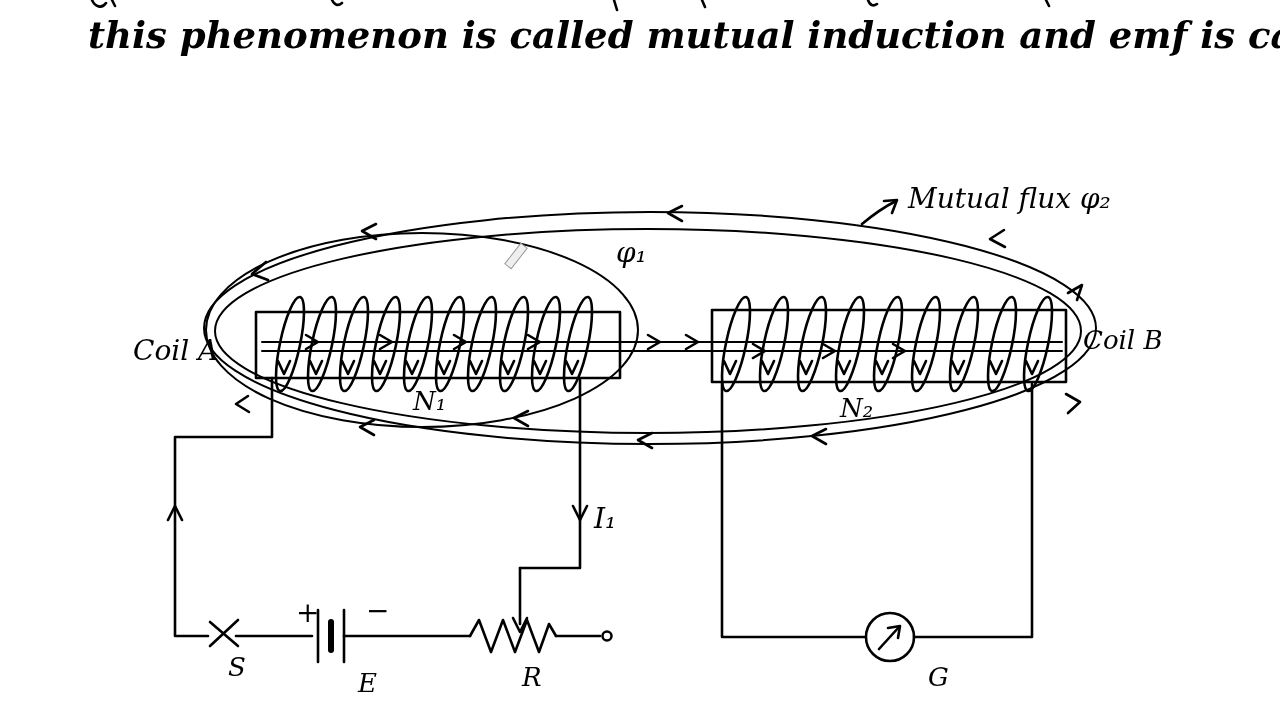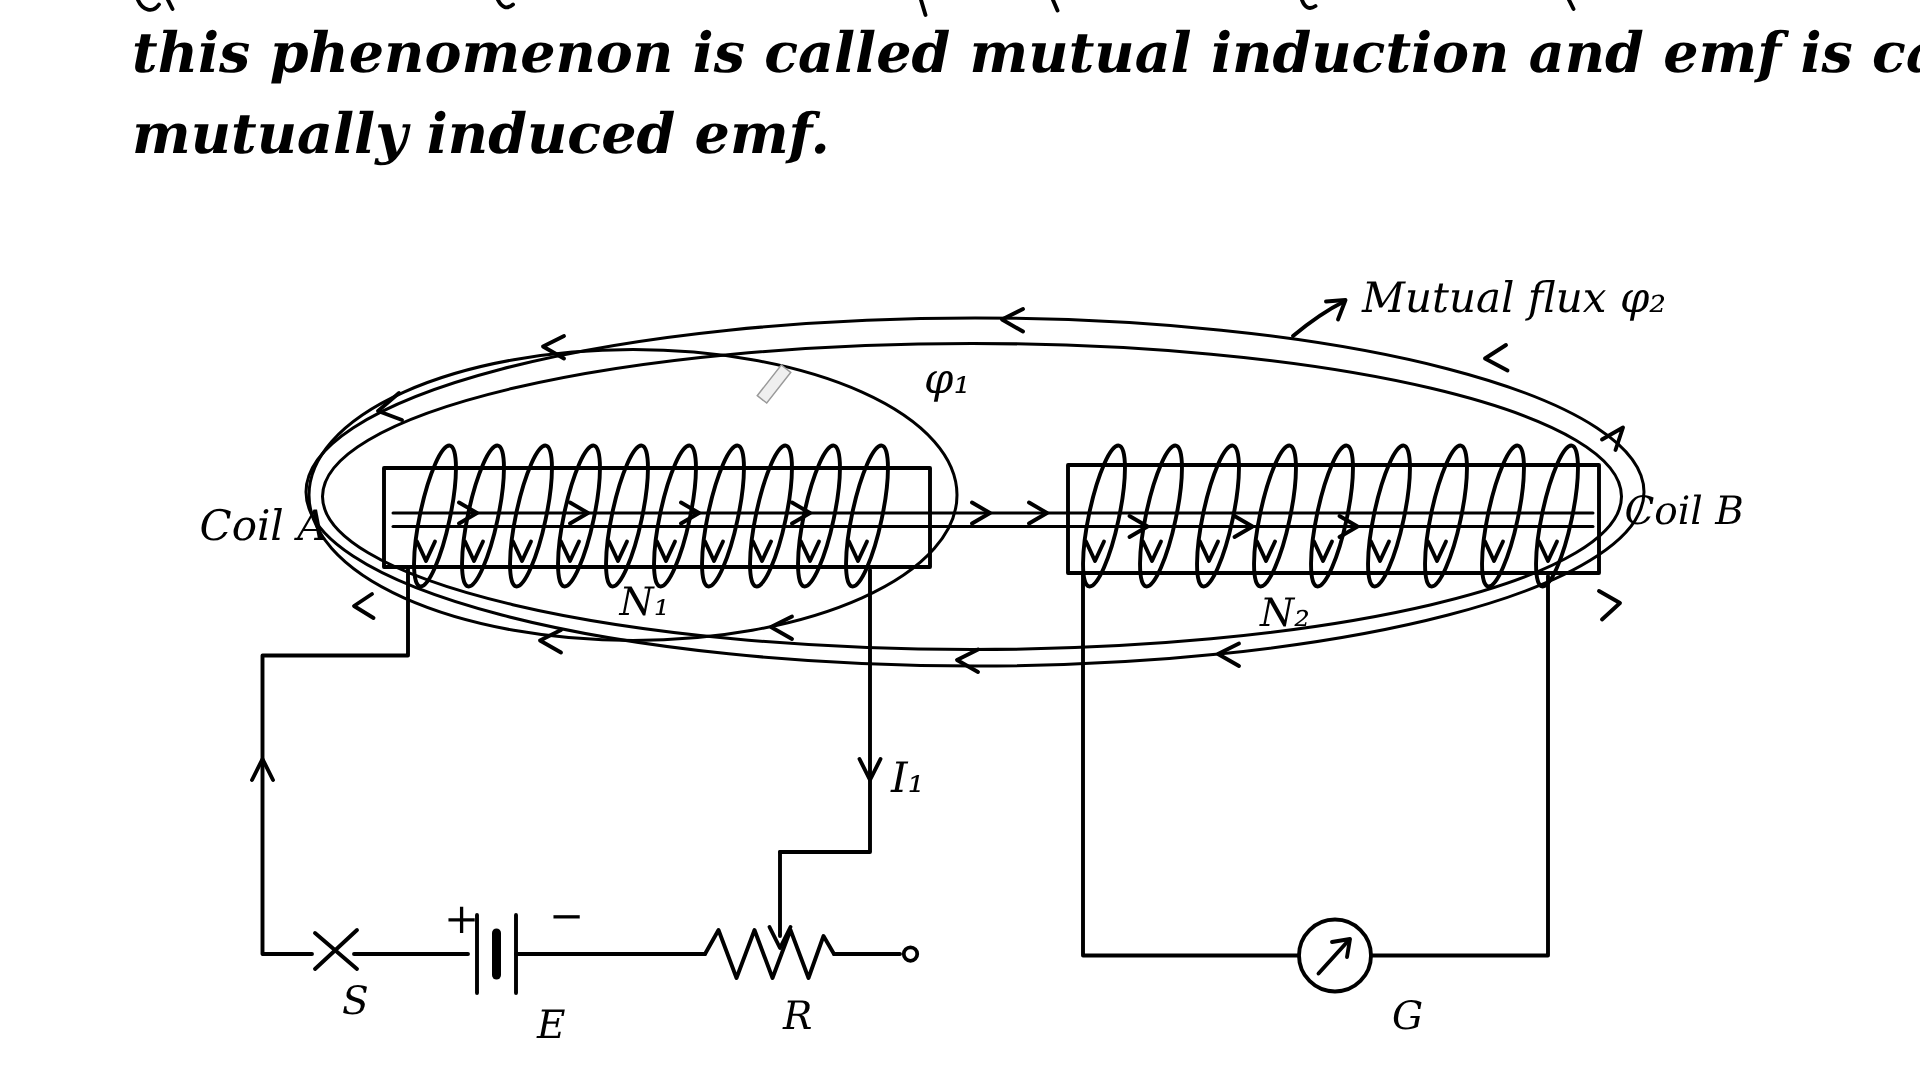--- a/index.html
+++ b/index.html
@@ -40,21 +40,20 @@
   }
   .lbl-big { font-size: 28px; }
 </style>
 </head>
 <body>
 
 <div class="canvas">
 
   <div class="header">
     <div class="hline">this phenomenon is called mutual induction and emf is called</div>
-    <div class="hline">mutually induced emf.</div>
   </div>
 
   <svg class="draw" width="1280" height="720" viewBox="0 0 1280 720">
 
     <defs>
       <g id="loop">
         <ellipse cx="0" cy="344" rx="10" ry="48" transform="rotate(12 0 344)" class="ink"></ellipse>
         <polyline points="-12,361 -6,374 0,361" class="ink"></polyline>
       </g>
     </defs>

